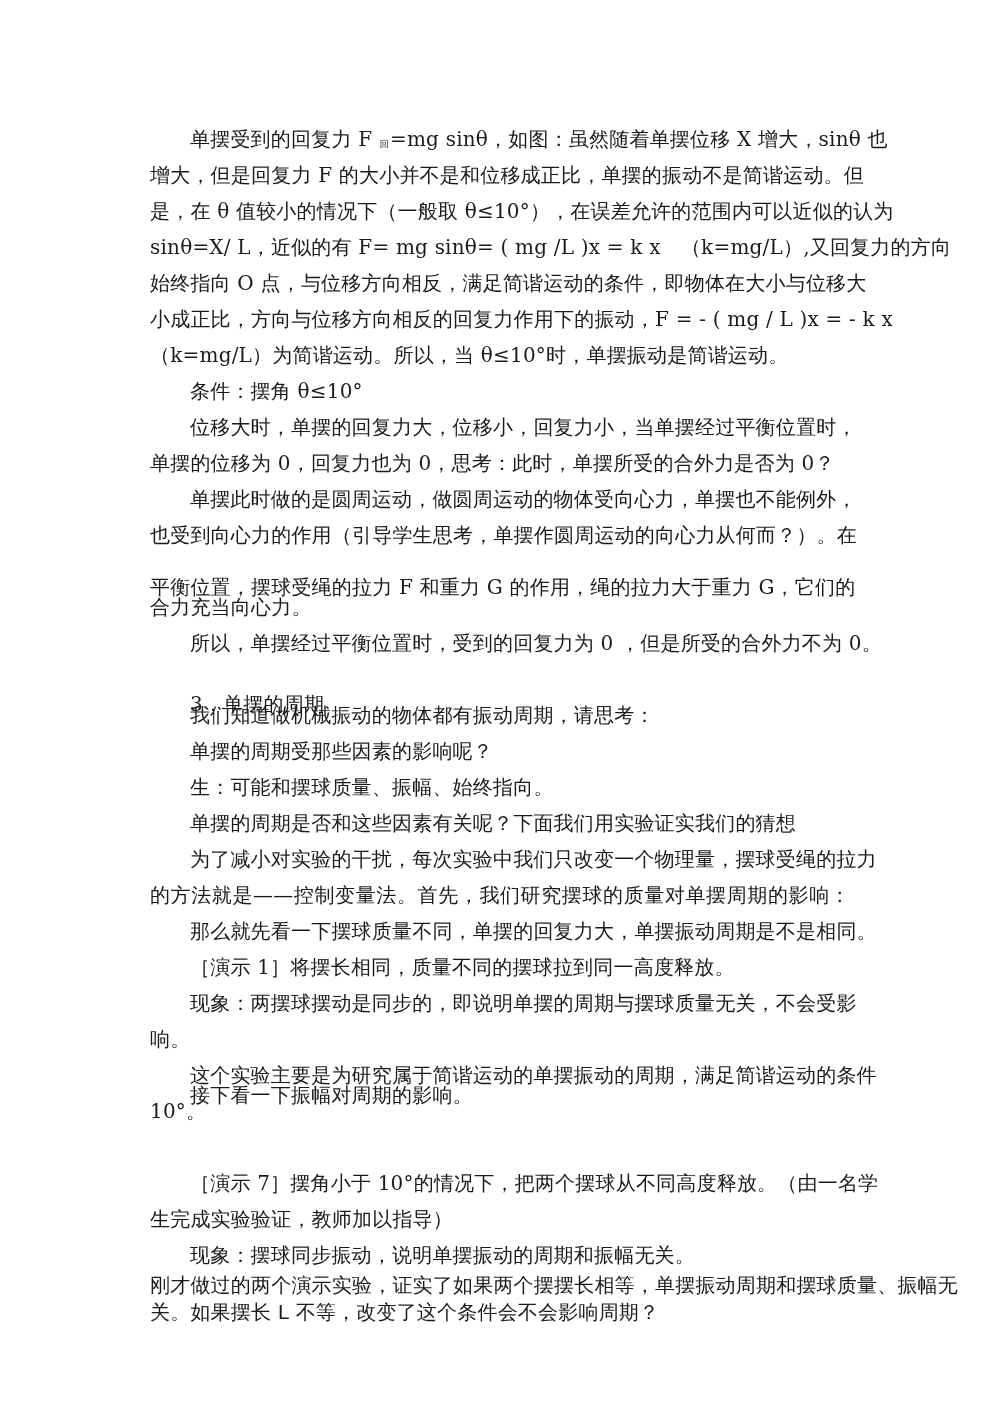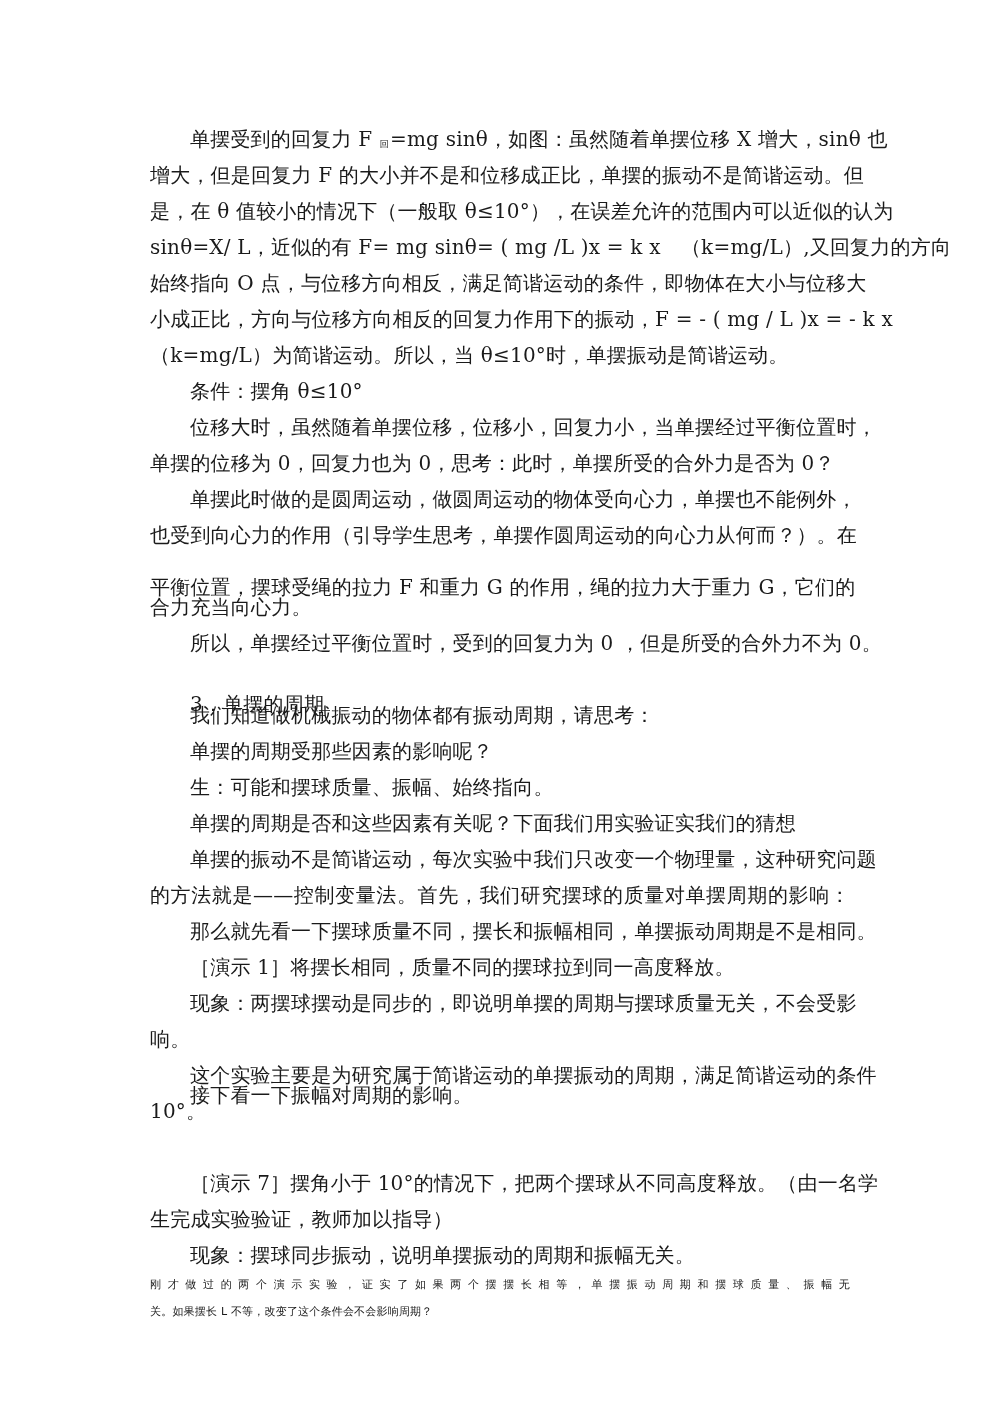--- a/index.html
+++ b/index.html
@@ -32,21 +32,21 @@
     }
     .line.indent { left: 40px; }
     .justify {
       width: 700px;
       text-align: justify;
       text-align-last: justify;
     }
     .justify.indent { width: 660px; }
     .small {
       font-family: "DejaVu Sans", "Liberation Sans", sans-serif;
-      font-size: 11px;
+      font-size: 20px;
       height: 26px;
       line-height: 26px;
     }
     .sub {
       font-size: 9px;
       vertical-align: -1px;
       margin: 0 1px;
     }
   </style>
 </head>
@@ -57,40 +57,40 @@
   <div class="line indent justify" style="top:0px"><span>单摆受到的回复力 F </span><span class="sub">回</span><span>=mg sinθ，如图：虽然随着单摆位移 X 增大，sinθ 也</span></div>
   <div class="line justify" style="top:36px">增大，但是回复力 F 的大小并不是和位移成正比，单摆的振动不是简谐运动。但</div>
   <div class="line justify" style="top:72px">是，在 θ 值较小的情况下（一般取 θ≤10°），在误差允许的范围内可以近似的认为</div>
   <div class="line justify" style="top:108px">sinθ=X/ L，近似的有 F= mg sinθ= ( mg /L )x = k x　（k=mg/L）,又回复力的方向</div>
   <div class="line justify" style="top:144px">始终指向 O 点，与位移方向相反，满足简谐运动的条件，即物体在大小与位移大</div>
   <div class="line justify" style="top:180px">小成正比，方向与位移方向相反的回复力作用下的振动，F = - ( mg / L )x = - k x</div>
   <div class="line" style="top:216px">（k=mg/L）为简谐运动。所以，当 θ≤10°时，单摆振动是简谐运动。</div>
 
   <div class="line indent" style="top:252px">条件：摆角 θ≤10°</div>
 
-  <div class="line indent justify" style="top:288px">位移大时，虽然随着单摆位移，位移小，回复力小，当单摆经过平衡位置时，</div>
+  <div class="line indent justify" style="top:288px">位移大时，单摆的回复力大，位移小，回复力小，当单摆经过平衡位置时，</div>
   <div class="line" style="top:324px">单摆的位移为 0，回复力也为 0，思考：此时，单摆所受的合外力是否为 0？</div>
 
   <div class="line indent justify" style="top:360px">单摆此时做的是圆周运动，做圆周运动的物体受向心力，单摆也不能例外，</div>
   <div class="line justify" style="top:396px">也受到向心力的作用（引导学生思考，单摆作圆周运动的向心力从何而？）。在</div>
   <div class="line justify" style="top:448px">平衡位置，摆球受绳的拉力 F 和重力 G 的作用，绳的拉力大于重力 G，它们的</div>
   <div class="line" style="top:468px">合力充当向心力。</div>
 
   <div class="line indent justify" style="top:504px">所以，单摆经过平衡位置时，受到的回复力为 0 ，但是所受的合外力不为 0。</div>
 
   <div class="line indent" style="top:565px">3．单摆的周期</div>
   <div class="line indent" style="top:576px">我们知道做机械振动的物体都有振动周期，请思考：</div>
   <div class="line indent" style="top:612px">单摆的周期受那些因素的影响呢？</div>
   <div class="line indent" style="top:648px">生：可能和摆球质量、振幅、始终指向。</div>
   <div class="line indent" style="top:684px">单摆的周期是否和这些因素有关呢？下面我们用实验证实我们的猜想</div>
 
-  <div class="line indent justify" style="top:720px">单摆的振动不是简谐运动，每次实验中我们只改变一个物理量，这种研究问题</div>
+  <div class="line indent justify" style="top:720px">为了减小对实验的干扰，每次实验中我们只改变一个物理量，摆球受绳的拉力</div>
   <div class="line justify" style="top:756px">的方法就是——控制变量法。首先，我们研究摆球的质量对单摆周期的影响：</div>
 
-  <div class="line indent justify" style="top:792px">那么就先看一下摆球质量不同，摆长和振幅相同，单摆振动周期是不是相同。</div>
+  <div class="line indent justify" style="top:792px">那么就先看一下摆球质量不同，单摆的回复力大，单摆振动周期是不是相同。</div>
 
   <div class="line indent" style="top:828px">［演示 1］将摆长相同，质量不同的摆球拉到同一高度释放。</div>
 
   <div class="line indent justify" style="top:864px">现象：两摆球摆动是同步的，即说明单摆的周期与摆球质量无关，不会受影</div>
   <div class="line" style="top:900px">响。</div>
 
   <div class="line indent justify" style="top:936px">这个实验主要是为研究属于简谐运动的单摆振动的周期，满足简谐运动的条件</div>
   <div class="line" style="top:972px">10°。</div>
 
   <div class="line indent" style="top:956px">接下看一下振幅对周期的影响。</div>

